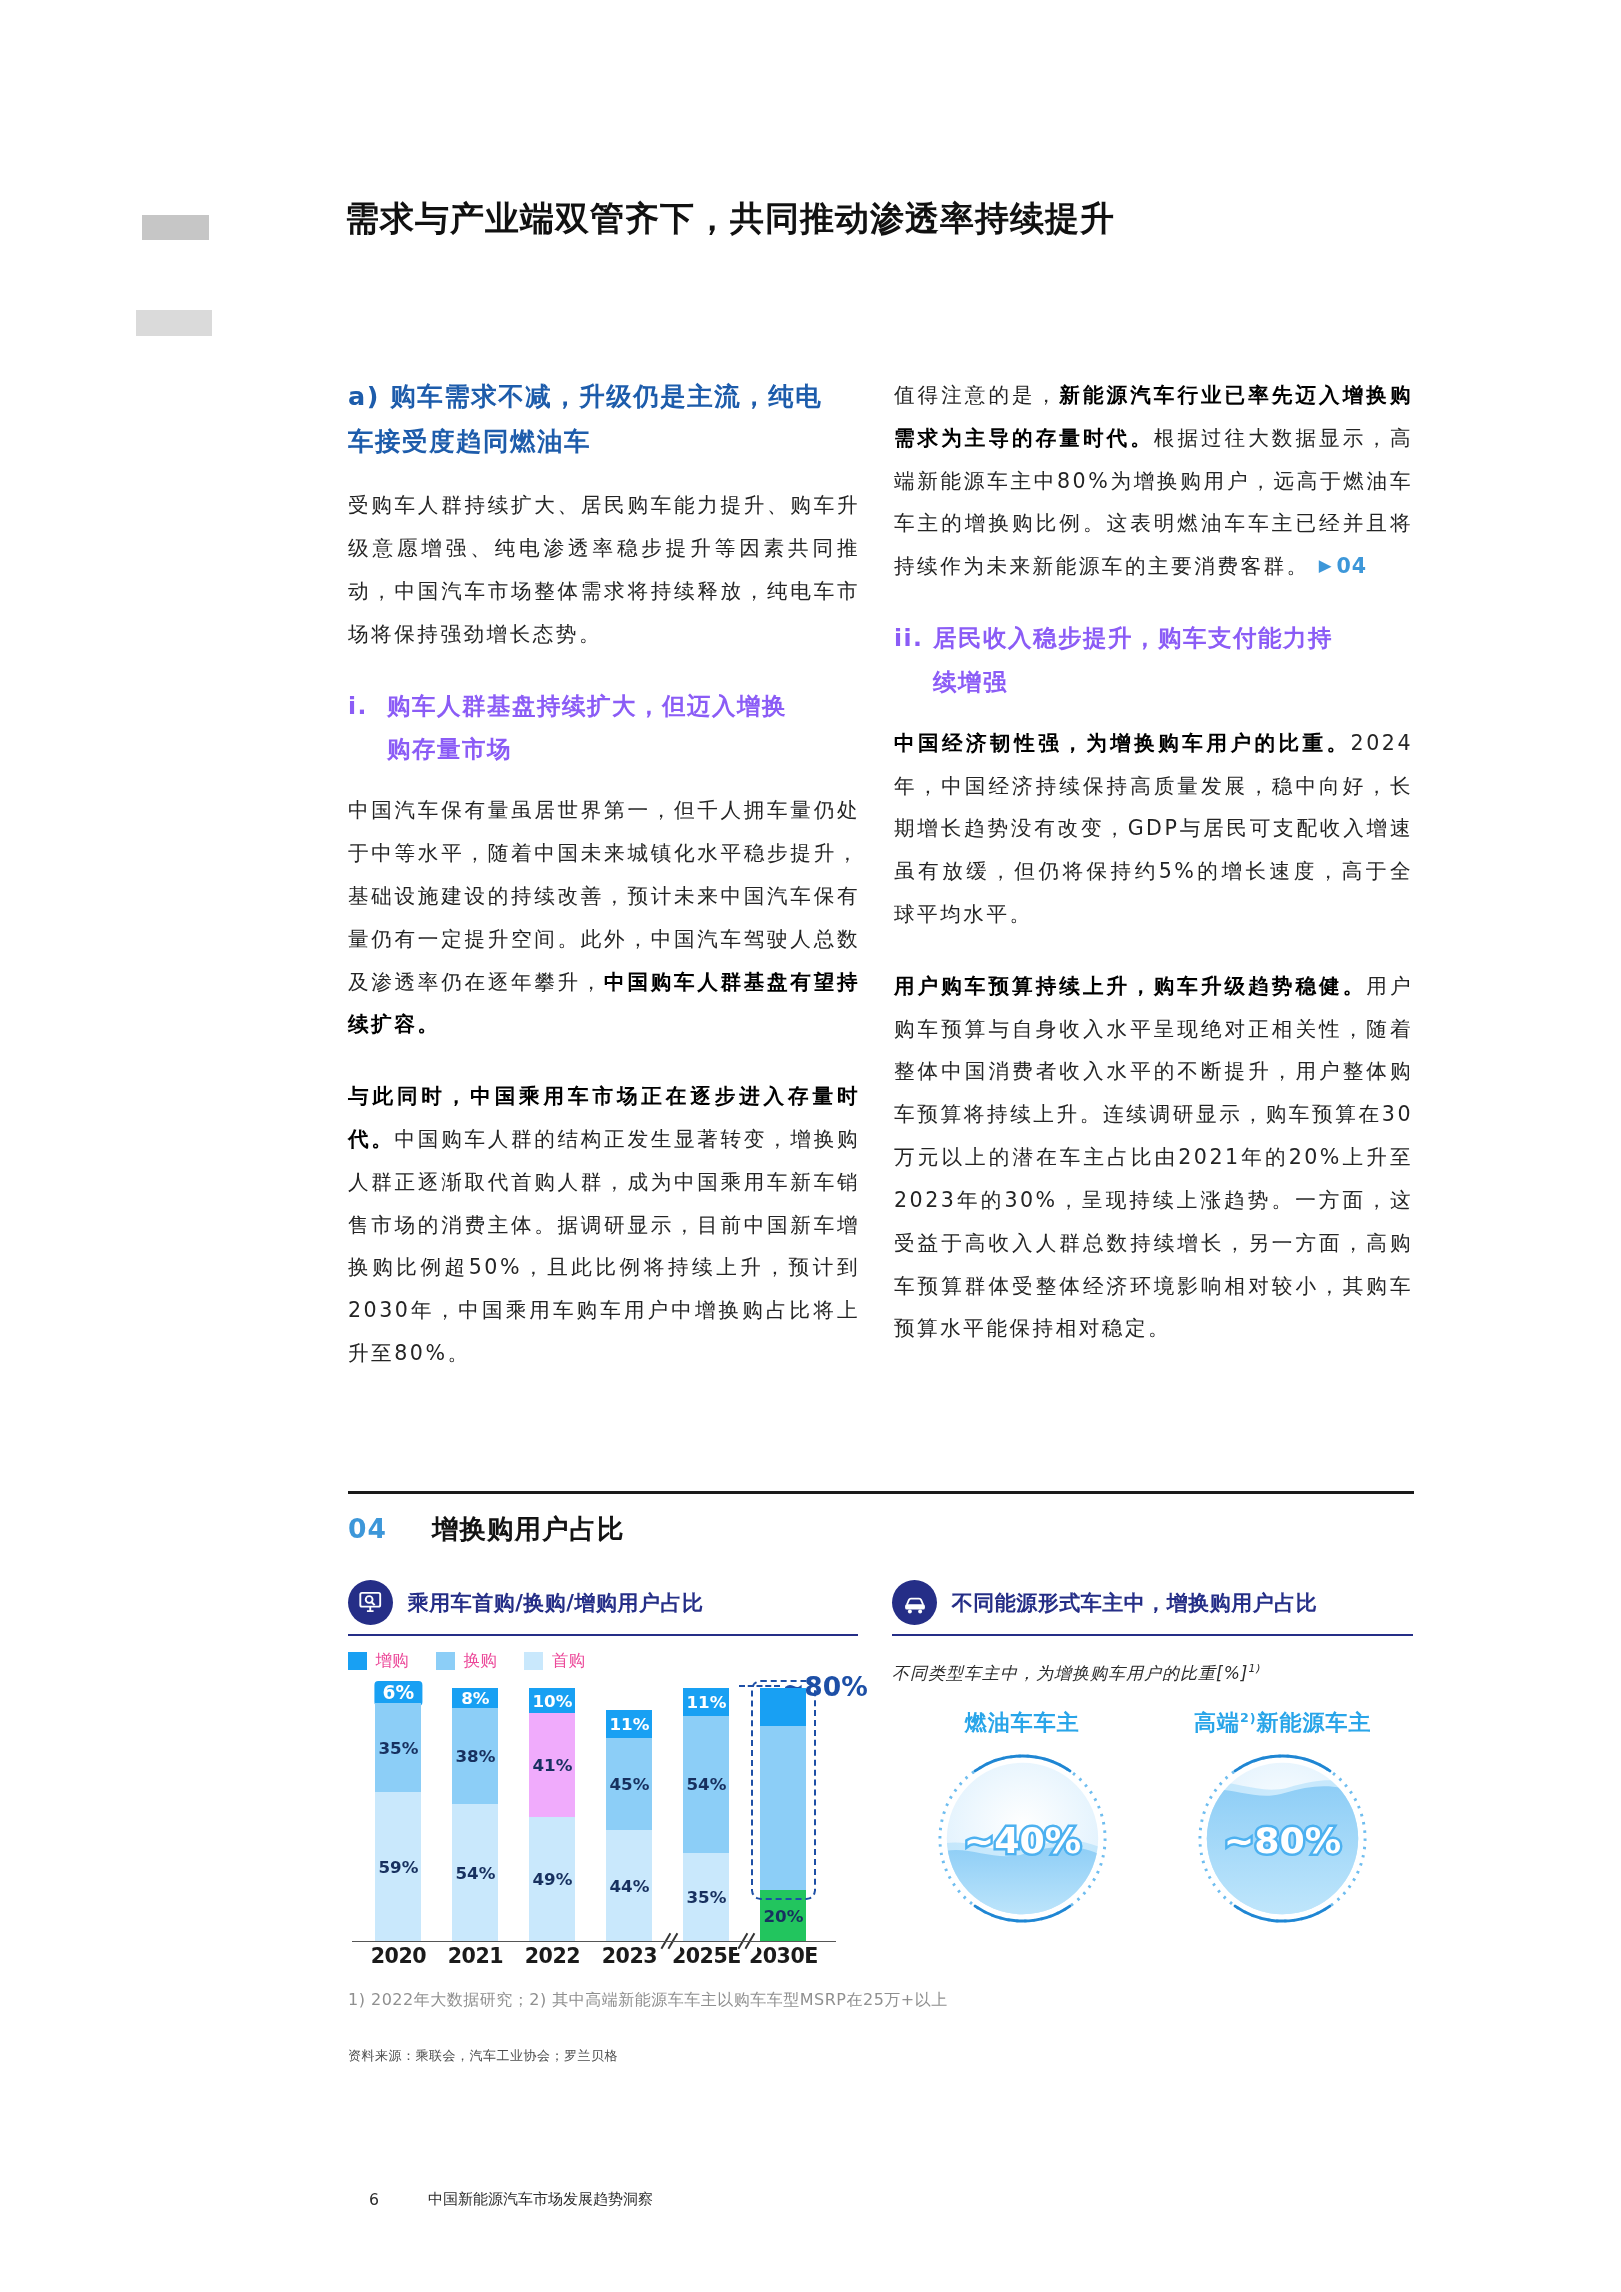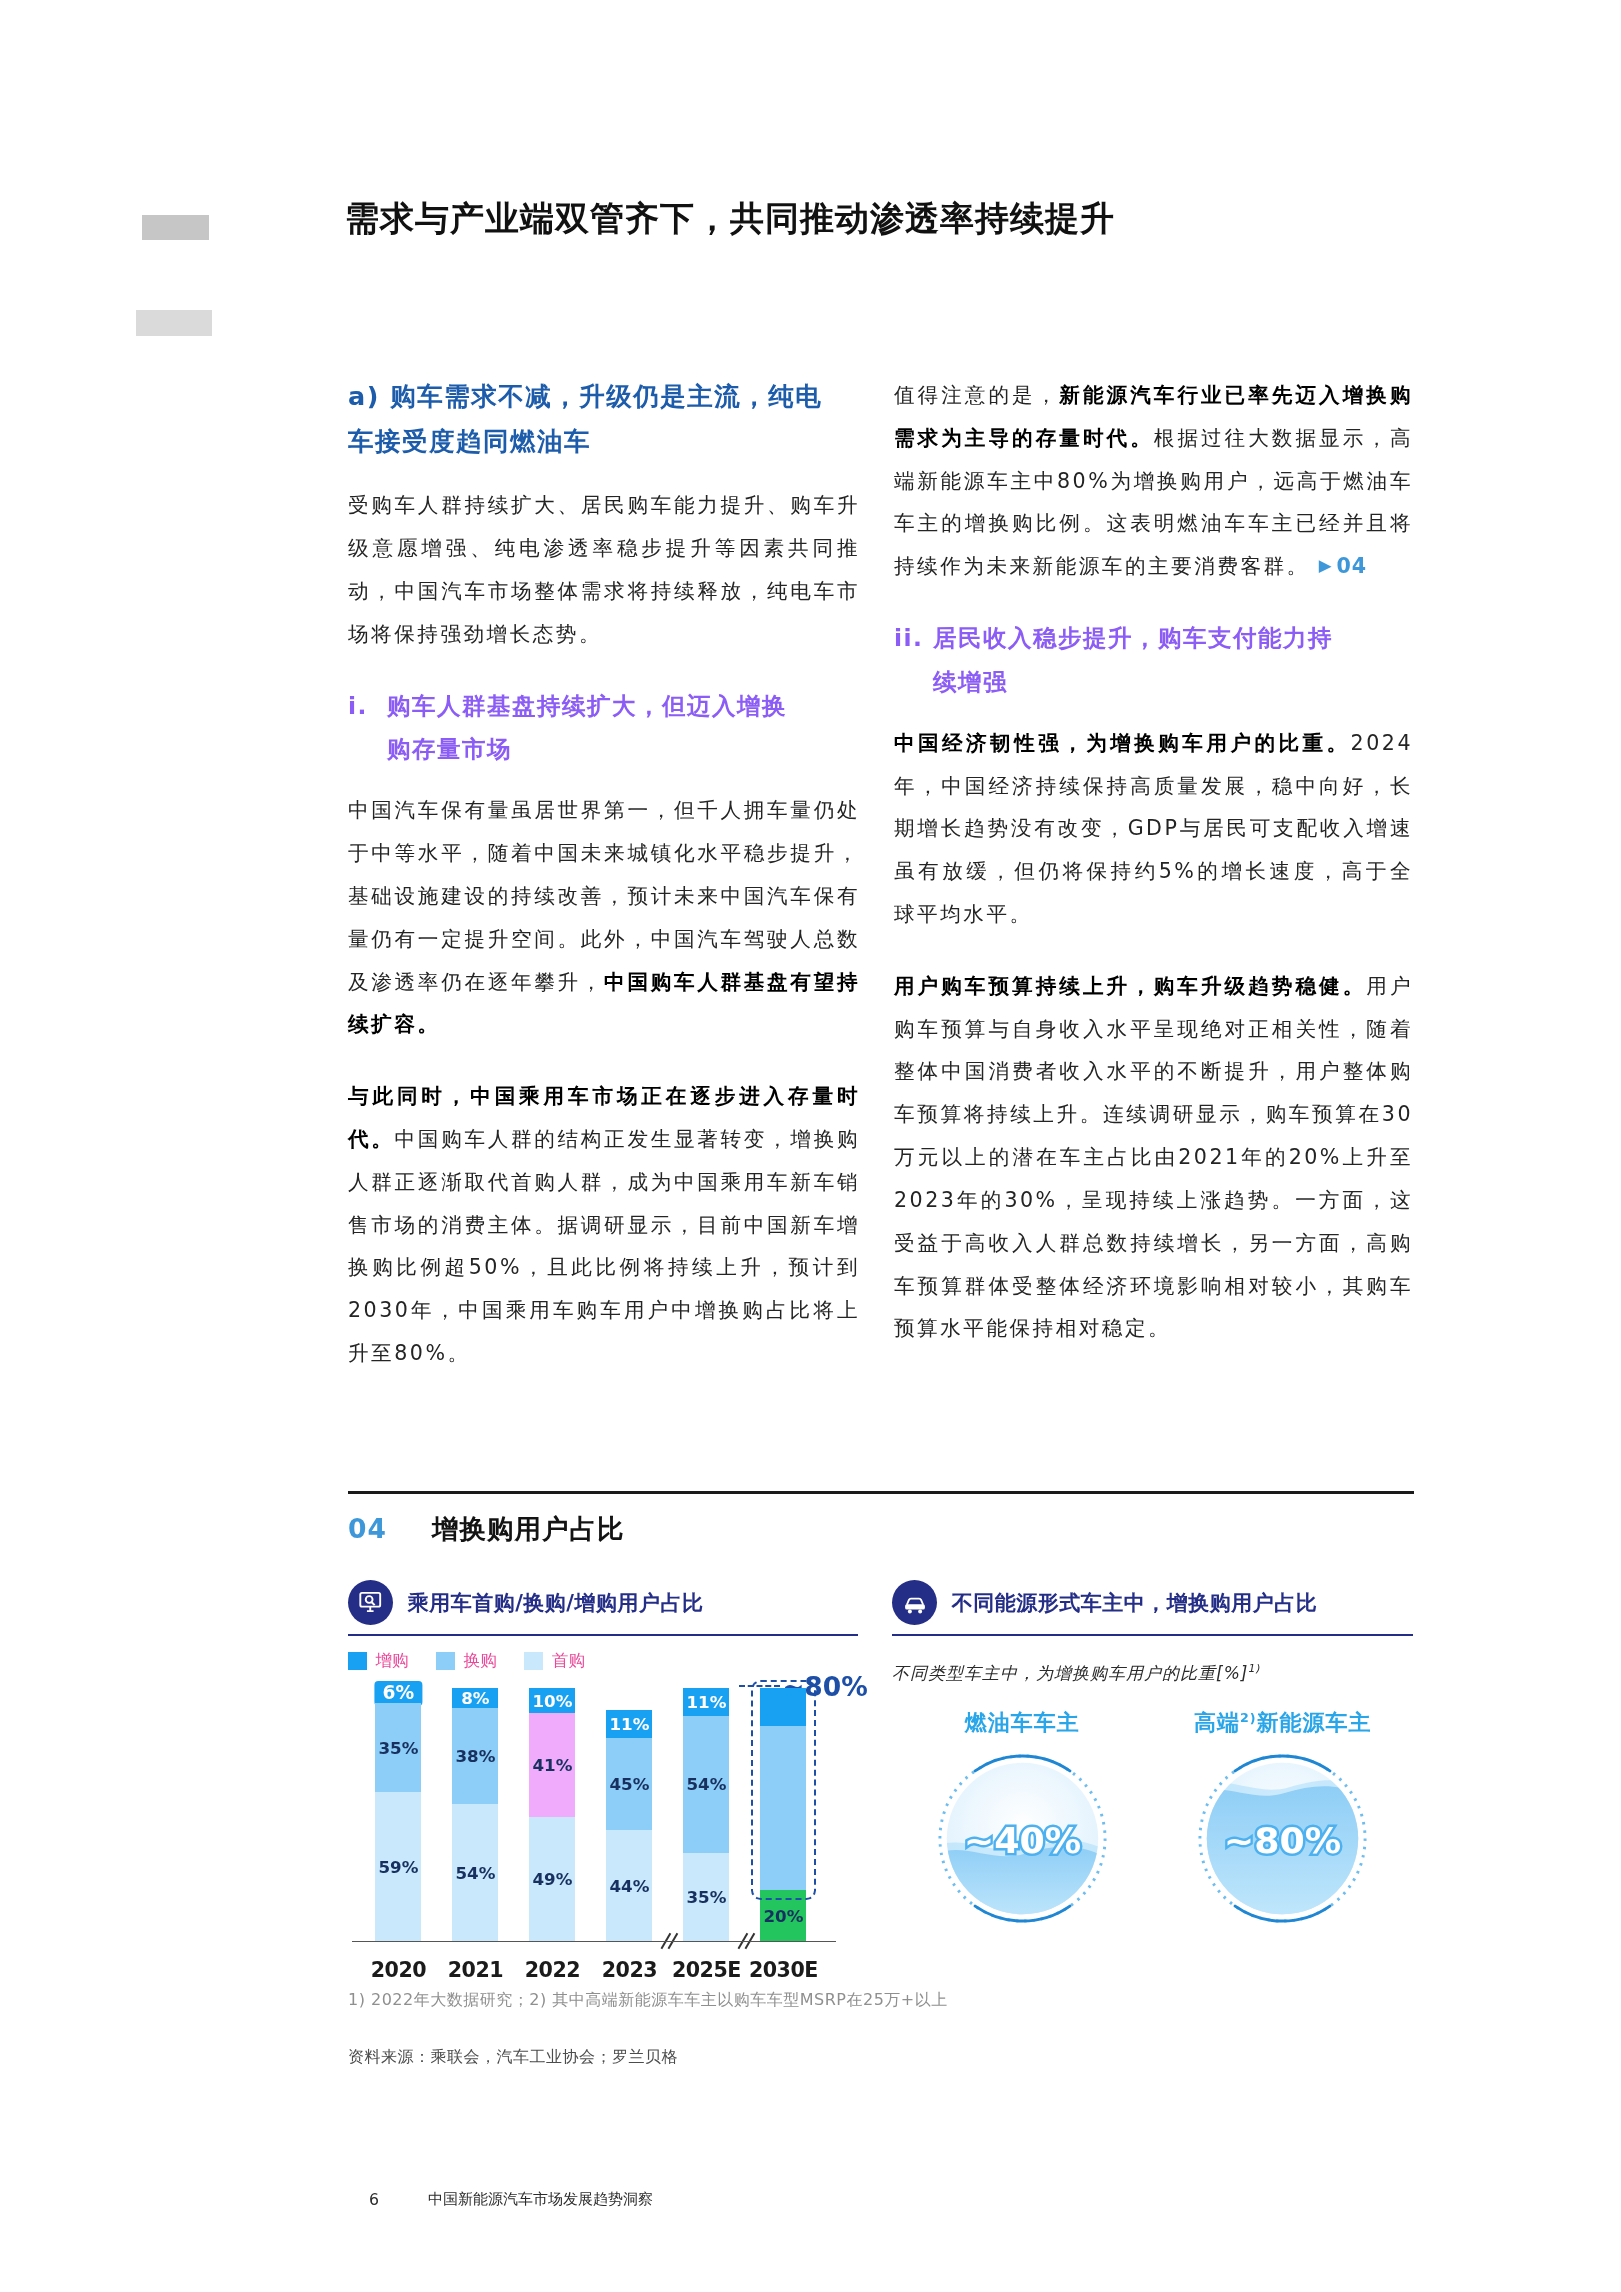--- a/index.html
+++ b/index.html
@@ -63,35 +63,35 @@
   .anno{position:absolute;top:-17.6px;right:-9.8px;display:flex;align-items:center;color:#1d4fa6;
         font-weight:700;font-size:26.5px;letter-spacing:0;}
   .anno .lead{width:41px;border-top:2.9px dashed #1d4fa6;margin-right:2px;}
   .brk{position:absolute;bottom:-9.8px;width:19.6px;height:19.6px;background:#fff;}
   .brk::before,.brk::after{content:'';position:absolute;top:1px;width:2px;height:17.6px;background:#333;transform:rotate(30deg);}
   .brk::before{left:4.9px;}
   .brk::after{left:11.8px;}
   .brk1{left:312px;}
   .brk2{left:389px;}
 
-  .years{display:flex;gap:31px;padding-left:27.4px;margin-top:17px;}
+  .years{display:flex;gap:31px;padding-left:27.4px;margin-top:3px;}
   .year{width:46px;display:flex;justify-content:center;font-size:20.6px;font-weight:700;color:#1b1b1b;
         letter-spacing:-0.5px;white-space:nowrap;}
 
   
   .panel-sub{font-style:italic;font-size:17px;color:#2a2a2a;margin-top:26px;letter-spacing:1px;}
   .panel-sub sup{font-size:10.8px;}
   .gauges{display:flex;margin-top:23.5px;}
   .gauge-wrap{width:50%;display:flex;flex-direction:column;align-items:center;}
   .gauge-label{font-size:22px;font-weight:700;color:#29a5e9;margin-bottom:13.7px;letter-spacing:1px;}
   .gauge-label sup{font-size:12.7px;}
 
   
   .footnote{position:absolute;left:348px;top:1990px;font-size:16px;color:#8f8f8f;letter-spacing:0.5px;}
-  .source{position:absolute;left:348px;top:2047px;font-size:16px;color:#4c4c4c;letter-spacing:0.5px;}
+  .source{position:absolute;left:348px;top:2047px;font-size:13px;color:#4c4c4c;letter-spacing:0.5px;}
   .footer{position:absolute;left:369px;top:2190px;display:flex;align-items:center;gap:49px;
           font-size:15px;color:#2b2b2b;}
   .footer .pgno{font-size:15.7px;}
 </style>
 </head>
 <body>
 
 <div class="page">
 
   <div class="deco1"></div>

